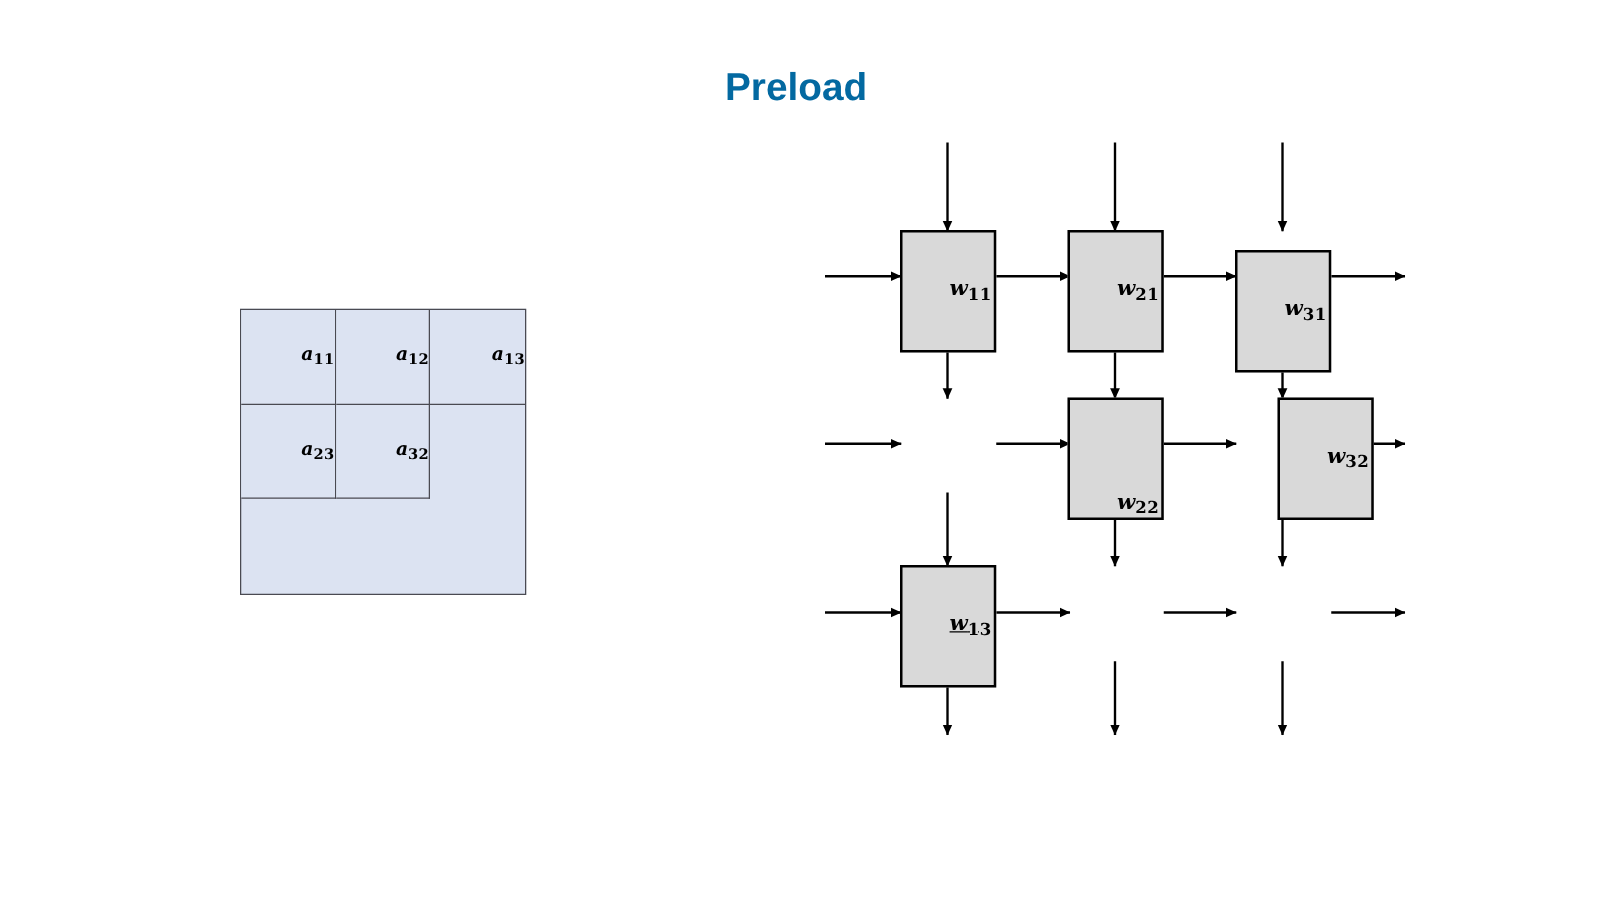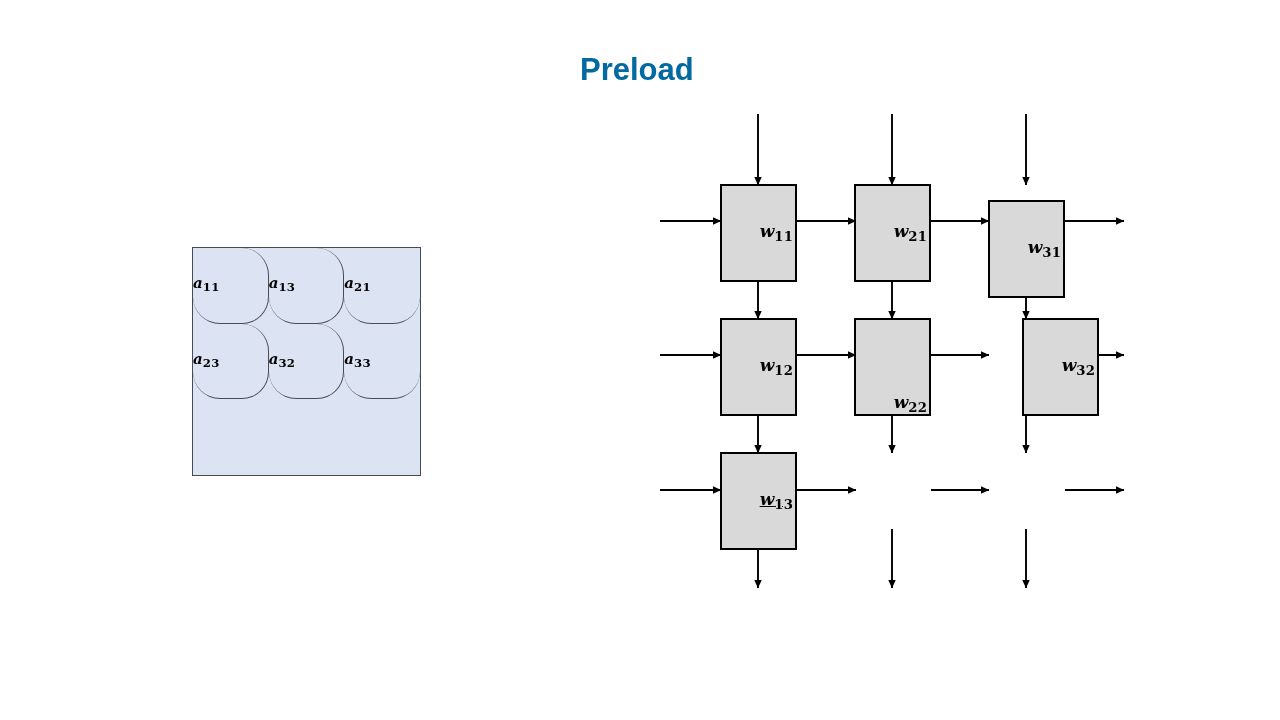--- a/index.html
+++ b/index.html
@@ -41,23 +41,22 @@
     border: 1.5px solid #4a4a52;
     box-sizing: border-box;
     background: #dce3f2;
   }
   .matrix-cell {
     border-right: 1.5px solid #4a4a52;
     border-bottom: 1.5px solid #4a4a52;
     box-sizing: border-box;
     display: flex;
     align-items: center;
-    justify-content: flex-start;
+    justify-content: flex-end;
     background: #dce3f2;
-    border-radius: 27px;
   }
   .matrix-cell:nth-child(3n) { border-right: none; }
   .matrix-cell:nth-child(n+7) { border-bottom: none; }
 
   .mathlabel {
     font-family: "DejaVu Serif", serif;
     font-style: italic;
     font-weight: bold;
     font-size: 15px;
     line-height: 1;
@@ -109,33 +108,30 @@
 </head>
 <body>
 
 <div id="slide-title">Preload</div>
 
 <div id="matrix-grid">
   <div class="matrix-cell">
     <span class="mathlabel"><i>a</i><sub>11</sub></span>
   </div>
   <div class="matrix-cell">
-    <span class="mathlabel"><i>a</i><sub>13</sub></span>
+    <span class="mathlabel"><i>a</i><sub>12</sub></span>
   </div>
   <div class="matrix-cell">
-    <span class="mathlabel"><i>a</i><sub>21</sub></span>
+    <span class="mathlabel"><i>a</i><sub>13</sub></span>
   </div>
   <div class="matrix-cell">
     <span class="mathlabel"><i>a</i><sub>23</sub></span>
   </div>
   <div class="matrix-cell">
     <span class="mathlabel"><i>a</i><sub>32</sub></span>
-  </div>
-  <div class="matrix-cell">
-    <span class="mathlabel"><i>a</i><sub>33</sub></span>
   </div>
 </div>
 
 <div id="systolic-array">
 
   <svg id="wire-layer" viewBox="0 0 1280 720" xmlns="http://www.w3.org/2000/svg">
     <defs>
       <marker id="ah" markerWidth="9" markerHeight="9" refX="8.4" refY="4.5" orient="auto" markerUnits="userSpaceOnUse">
         <path d="M0,0.6 L8.6,4.5 L0,8.4 z" fill="#000000"></path>
       </marker>
@@ -179,23 +175,20 @@
   <div class="pe-cell" style="left:720px; top:184px;">
     <span class="mathlabel"><i>w</i><sub>11</sub></span>
   </div>
   <div class="pe-cell" style="left:854px; top:184px;">
     <span class="mathlabel"><i>w</i><sub>21</sub></span>
   </div>
   <div class="pe-cell" style="left:988px; top:200px;text-align:right;">
     <span class="mathlabel"><i>w</i><sub>31</sub></span>
   </div>
 
-  <div class="pe-cell" style="left:720px; top:318px;">
-    <span class="mathlabel"><i>w</i><sub>12</sub></span>
-  </div>
   <div class="pe-cell" style="left:854px; top:318px;align-items:flex-end;">
     <span class="mathlabel"><i>w</i><sub>22</sub></span>
   </div>
   <div class="pe-cell" style="left:988px; top:318px;margin-left:34px;">
     <span class="mathlabel"><i>w</i><sub>32</sub></span>
   </div>
 
   <div class="pe-cell" style="left:720px; top:452px;text-decoration:underline;">
     <span class="mathlabel"><i>w</i><sub>13</sub></span>
   </div>

